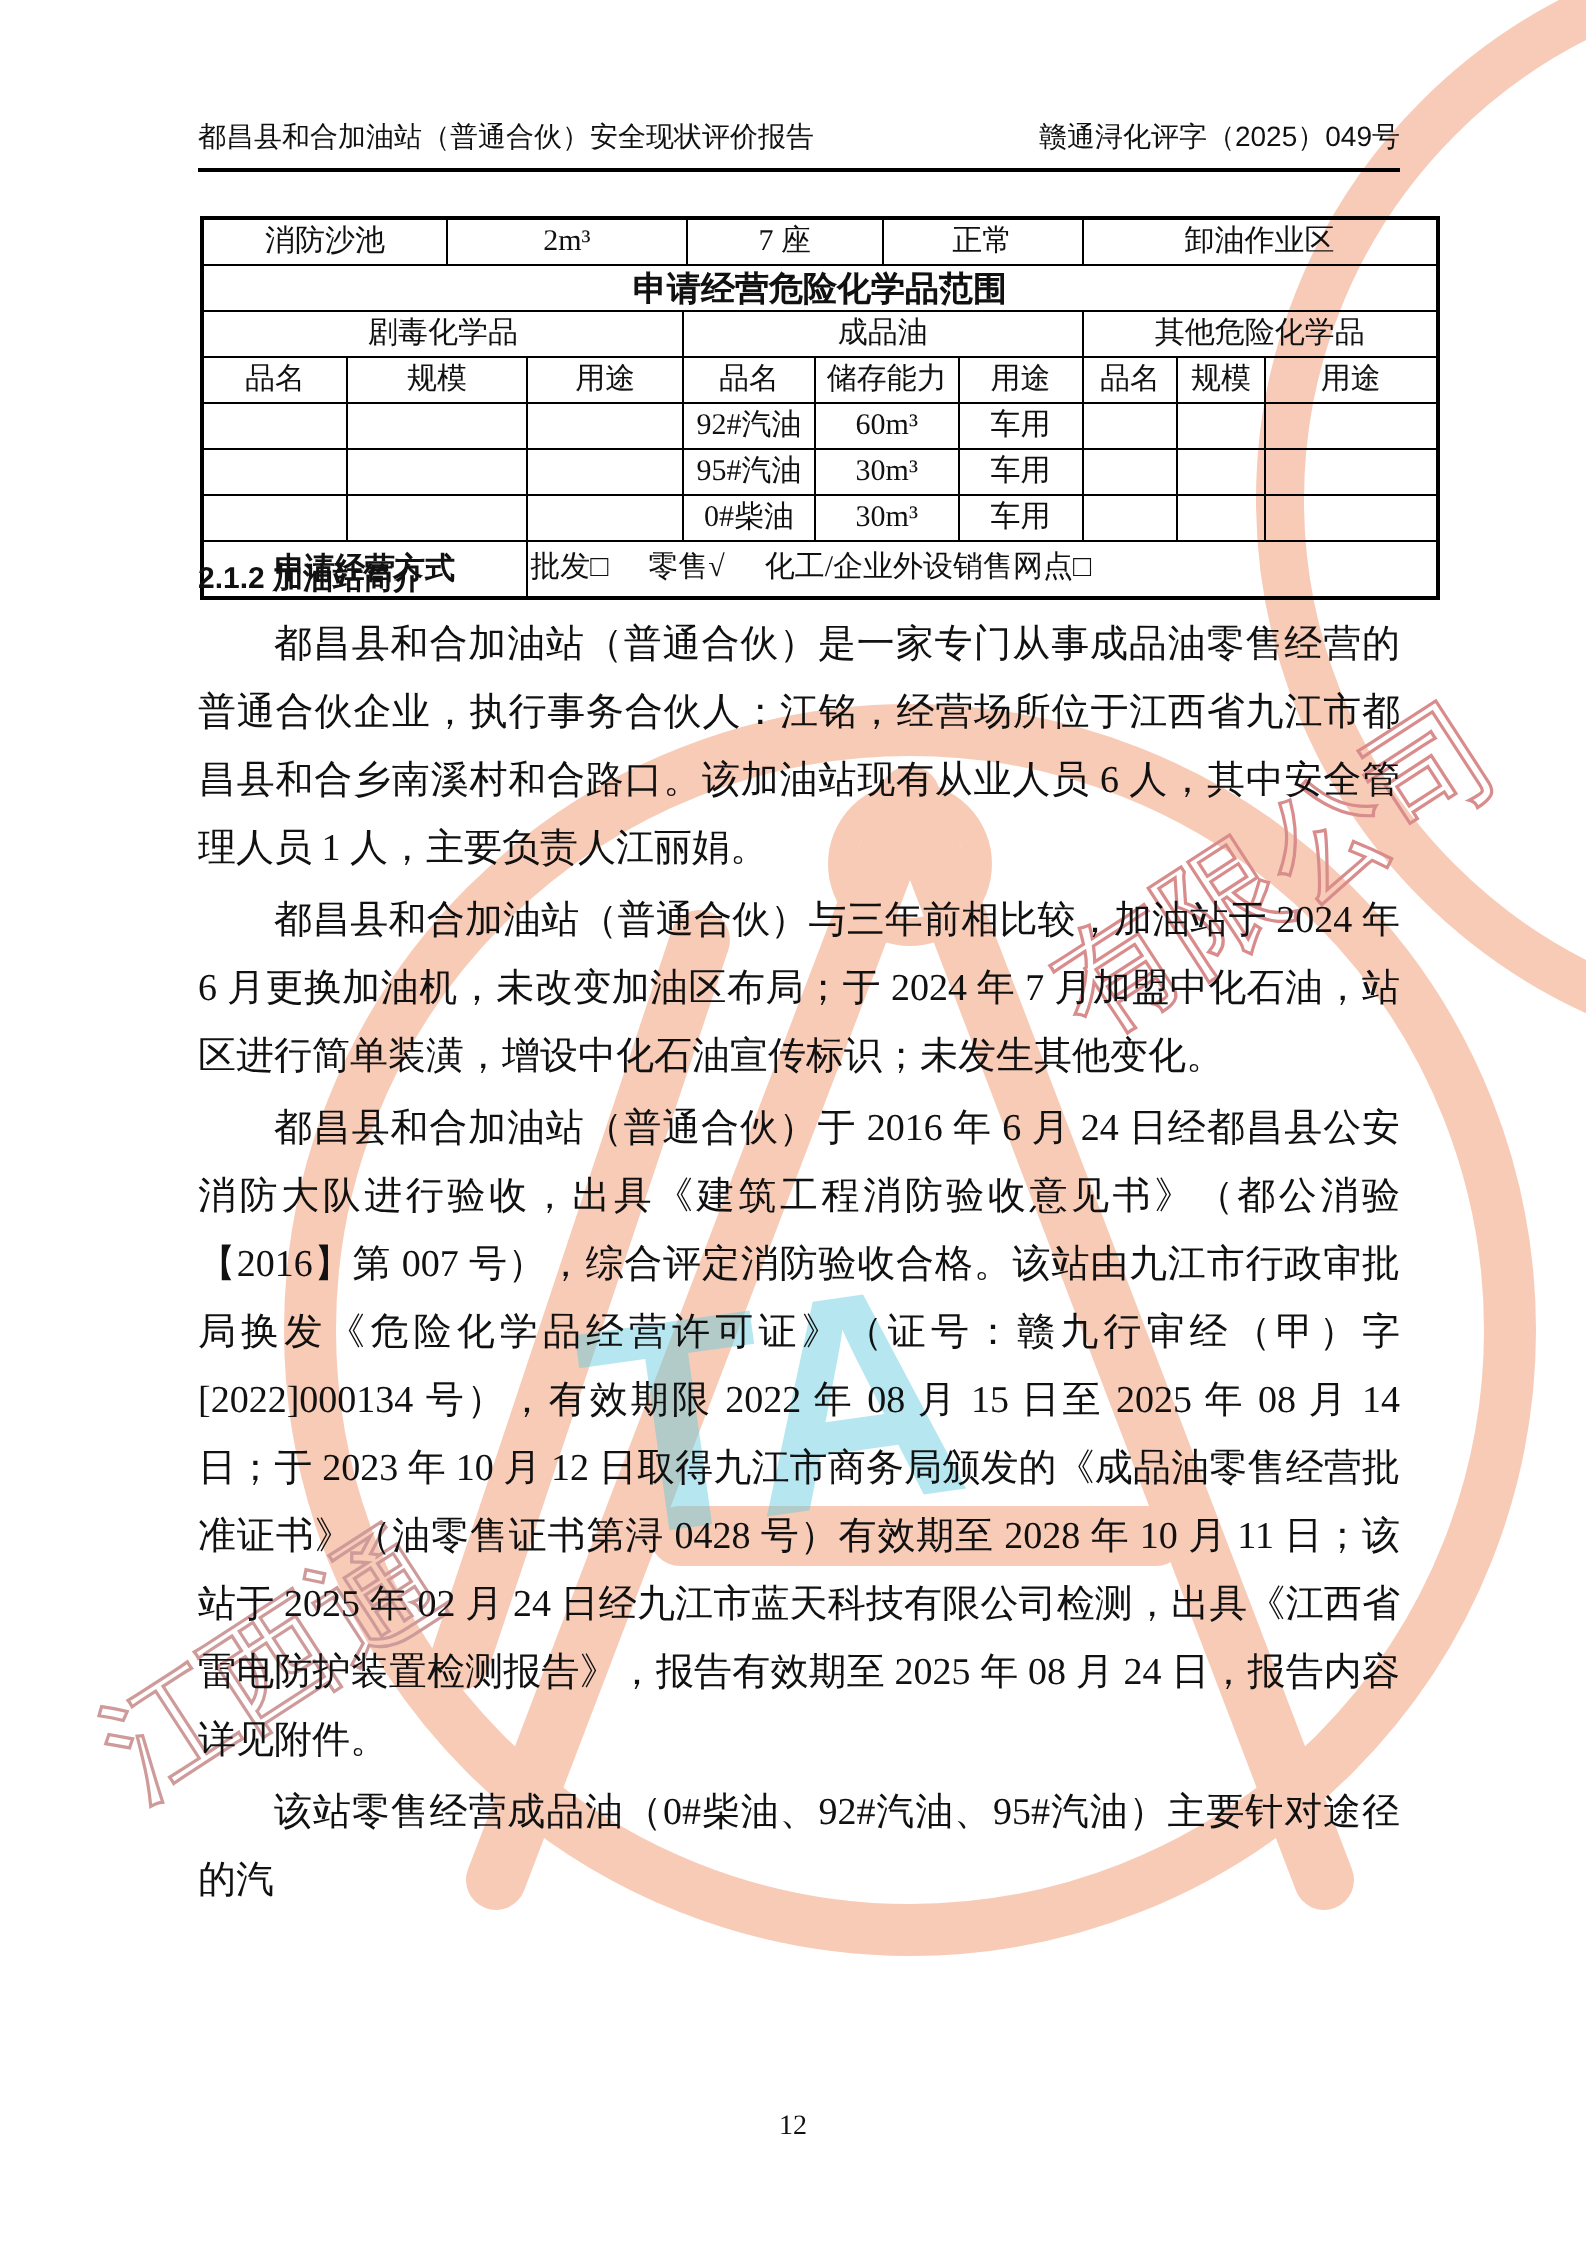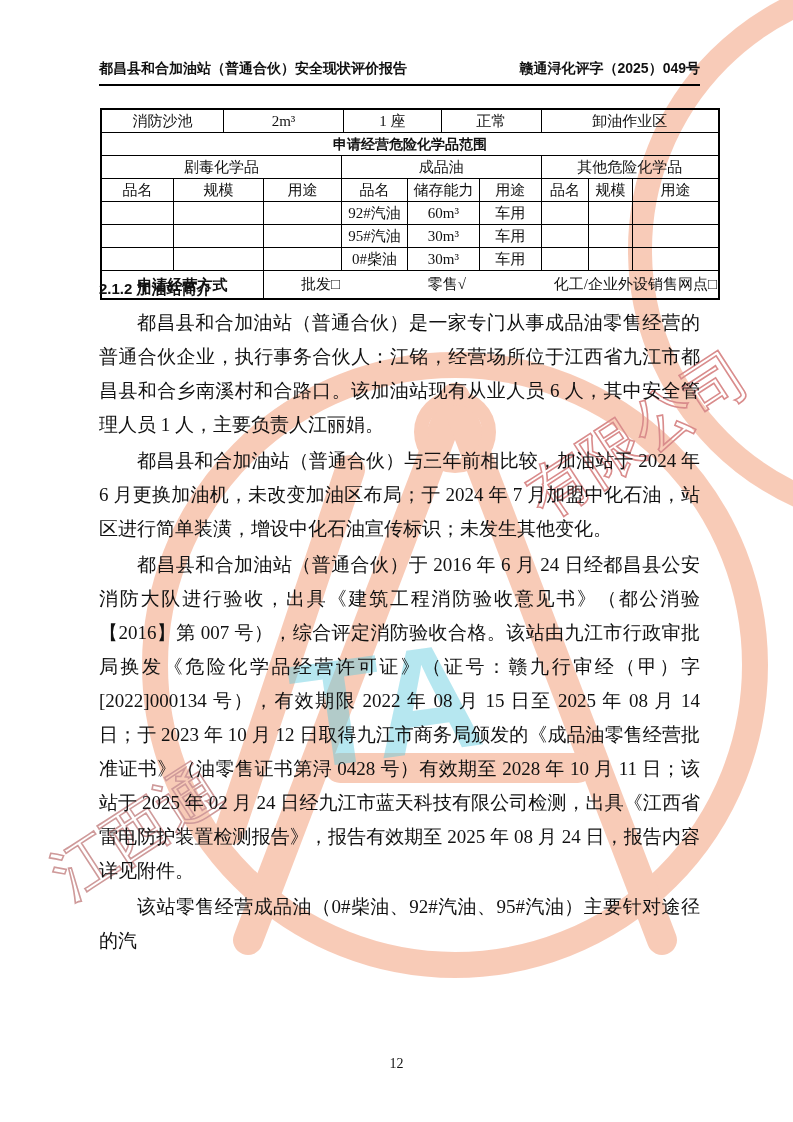--- a/index.html
+++ b/index.html
@@ -16,39 +16,39 @@
   .wm{position:absolute;left:0;top:0;width:793px;height:1122px;z-index:0;pointer-events:none;}
   
   .content{position:relative;z-index:1;}
   
   .hdr{
     position:absolute;left:99px;top:60px;width:601px;
     display:flex;justify-content:space-between;align-items:flex-end;
     border-bottom:2px solid #000;
     padding-bottom:6px;
     font-family:"Liberation Sans","DejaVu Sans",sans-serif;
-    font-weight:bold;font-size:14px;white-space:nowrap;
+    font-weight:normal;font-size:14px;white-space:nowrap;
   }
   
   .tblwrap{
     position:absolute;left:100px;top:108px;width:618px;
     border:1px solid #000;
     font-size:15px;line-height:1;
   }
   table{border-collapse:collapse;width:100%;table-layout:fixed;}
   td{
     border:1px solid #000;
     text-align:center;vertical-align:middle;
     padding:2px 1px;height:18px;
     overflow:hidden;white-space:nowrap;
   }
-  .t-title td{font-weight:bold;font-family:"Liberation Sans","DejaVu Sans",sans-serif;font-size:14px;}
+  .t-title td{font-weight:bold;font-family:"Liberation Sans","DejaVu Sans",sans-serif;font-size:17px;}
   .mode-label{font-weight:bold;font-family:"Liberation Sans","DejaVu Sans",sans-serif;}
   .mode-cell{text-align:left;}
-  .mode-opts{display:flex;gap:20px;justify-content:space-between;padding:4px 0;margin-left:36px;}
+  .mode-opts{display:flex;gap:20px;justify-content:flex-start;padding:4px 0;}
   
   .sec-heading{
     position:absolute;left:99px;top:280px;width:600px;
     font-family:"Liberation Sans","DejaVu Sans",sans-serif;
     font-weight:bold;font-size:15px;
   }
   .bodytext{
     position:absolute;left:99px;top:306px;width:601px;
     font-size:19px;line-height:34px;
     text-align:justify;
@@ -95,21 +95,21 @@
             <col style="width:121px">
             <col style="width:119px">
             <col style="width:97px">
             <col style="width:99px">
             <col style="width:176px">
           </colgroup>
         <tbody>
             <tr>
           <td>消防沙池</td>
           <td>2m³</td>
-          <td>1 座</td>
+          <td>7 座</td>
           <td>正常</td>
           <td>卸油作业区</td>
         </tr>
       </tbody>
         </table>
       <table style="margin-top:-1px;">
         <colgroup>
             <col style="width:71px">
             <col style="width:89px">
             <col style="width:77px">

